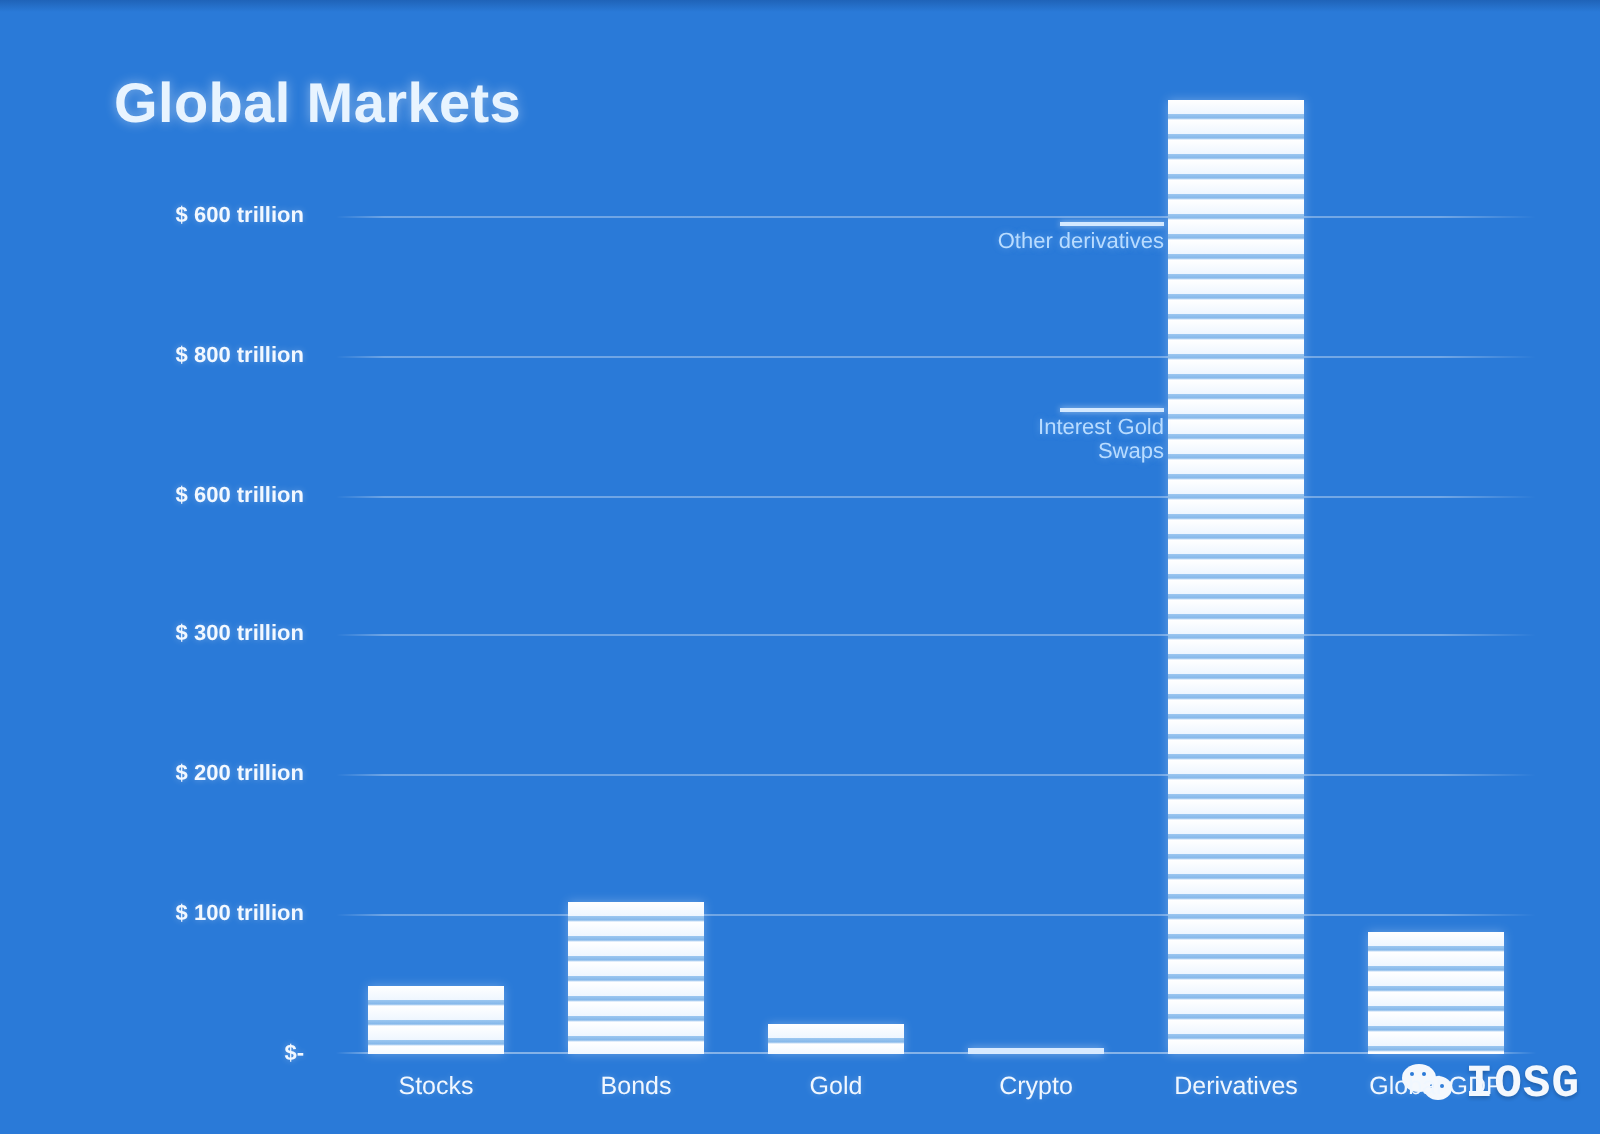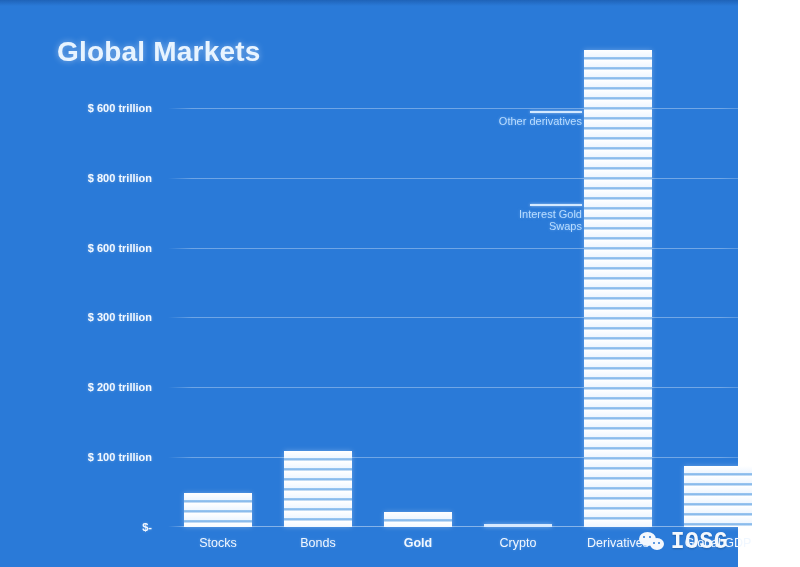--- a/index.html
+++ b/index.html
@@ -3,21 +3,21 @@
 <meta charset="utf-8">
 <style>
   * { margin:0; padding:0; box-sizing:border-box; }
   html, body {
     width:800px; height:567px;
     font-family:"Liberation Sans", sans-serif;
     overflow:hidden;
   }
   #stage {
     position:relative;
-    width:738px; height:567px;
+    width:800px; height:567px;
     background:#2a7ad8;
     background-image:linear-gradient(180deg,#1f63b8 0px,#2a7ad8 6px,#2a7ad8 100%);
   }
 
   
   #title {
     position:absolute;
     left:57px; top:36px;
     font-size:28px;
     font-weight:bold;
@@ -202,17 +202,17 @@
       <div class="d" style="left:4px;  top:4px;"></div>
       <div class="d" style="left:10px; top:4px;"></div>
       <div class="d" style="left:14px; top:10px;"></div>
       <div class="d" style="left:19px; top:10px;"></div>
     </div>
     <div class="wm-text">IOSG</div>
   </div>
 
 <div class="xtick" style="left: 218px;">Stocks</div>
     <div class="xtick" style="left: 318px;">Bonds</div>
-    <div class="xtick" style="left: 418px; font-weight: bold;">Gold</div>
+    <div class="xtick" style="left: 418px;">Gold</div>
     <div class="xtick" style="left: 518px;">Crypto</div>
     <div class="xtick" style="left: 618px;">Derivatives</div>
     <div class="xtick" style="left: 718px; text-align: right;">Global GDP</div>
   </div>
 
 </body></html>

